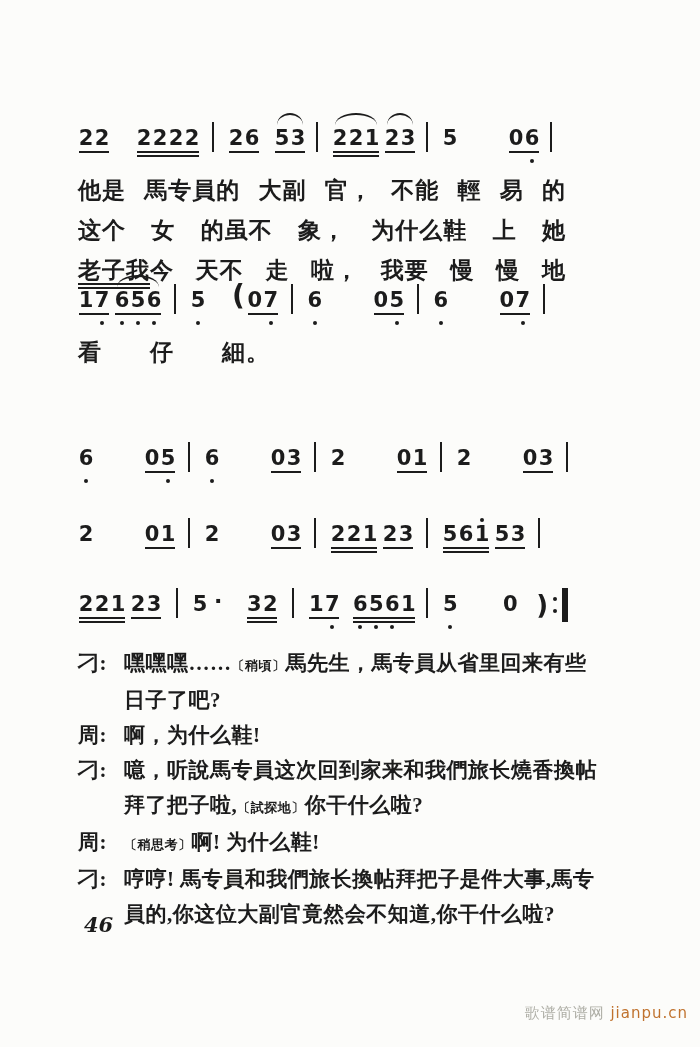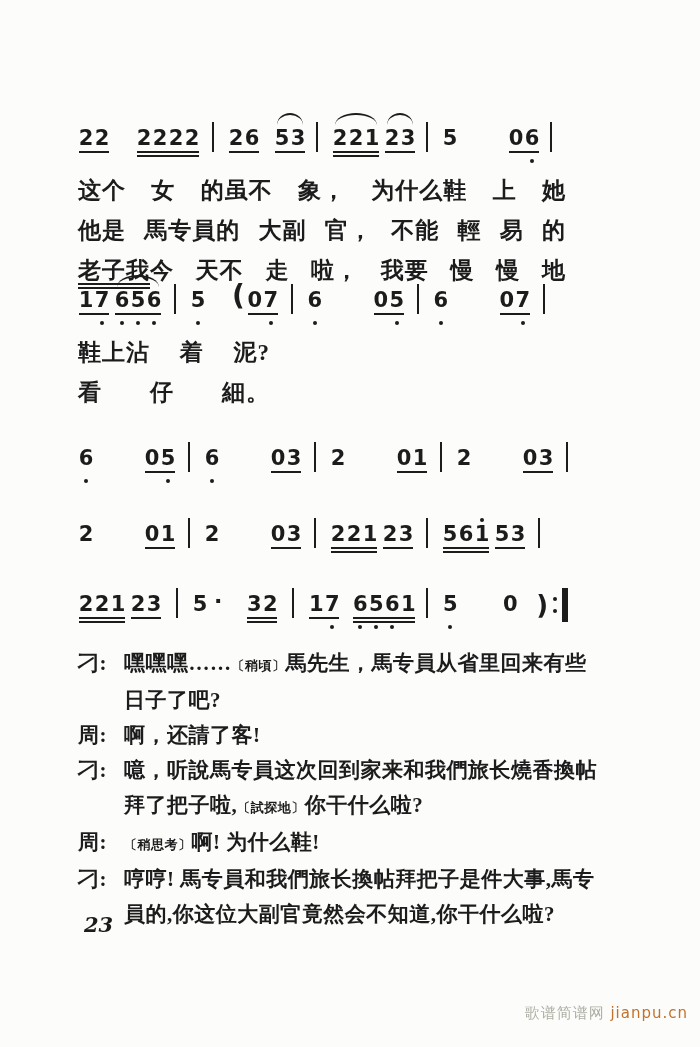--- a/index.html
+++ b/index.html
@@ -197,37 +197,37 @@
               <i class="uls"></i>
               <i class="dl">
                 <b class="octdot"></b>
               </i>
             </span>
             <i class="ul1"></i>
           </span>
           <span class="bar" style="margin-right: 0px;"></span>
         </div>
         <div class="lyr-row">
-          <span class="lyr-tok">这个</span>
-          <span class="lyr-tok">女</span>
-          <span class="lyr-tok">的虽不</span>
-          <span class="lyr-tok">象，</span>
-          <span class="lyr-tok">为什么鞋</span>
-          <span class="lyr-tok">上</span>
-          <span class="lyr-tok">她</span>
-        </div>
-        <div class="lyr-row">
           <span class="lyr-tok">他是</span>
           <span class="lyr-tok">馬专員的</span>
           <span class="lyr-tok">大副</span>
           <span class="lyr-tok">官，</span>
           <span class="lyr-tok">不能</span>
           <span class="lyr-tok">輕</span>
           <span class="lyr-tok">易</span>
           <span class="lyr-tok">的</span>
+        </div>
+        <div class="lyr-row">
+          <span class="lyr-tok">这个</span>
+          <span class="lyr-tok">女</span>
+          <span class="lyr-tok">的虽不</span>
+          <span class="lyr-tok">象，</span>
+          <span class="lyr-tok">为什么鞋</span>
+          <span class="lyr-tok">上</span>
+          <span class="lyr-tok">她</span>
         </div>
         <div class="lyr-row">
           <span class="lyr-tok"><span class="dbl-ul">老子我</span>今</span>
           <span class="lyr-tok">天不</span>
           <span class="lyr-tok">走</span>
           <span class="lyr-tok">啦，</span>
           <span class="lyr-tok">我要</span>
           <span class="lyr-tok">慢</span>
           <span class="lyr-tok">慢</span>
           <span class="lyr-tok">地</span>
@@ -361,25 +361,20 @@
               <i class="uls"></i>
               <i class="dl">
                 <b class="octdot"></b>
               </i>
             </span>
             <i class="ul1"></i>
           </span>
           <span class="bar" style="margin-right: 0px;"></span>
         </div>
         <div class="lyr-row">
-          <span class="lyr-tok">鞋上沾</span>
-          <span class="lyr-tok">着</span>
-          <span class="lyr-tok">泥?</span>
-        </div>
-        <div class="lyr-row">
           <span class="lyr-tok">看</span>
           <span class="lyr-tok">仔</span>
           <span class="lyr-tok">細。</span>
         </div>
       </div>
       <div class="score-line sl2">
         <div class="notes-row">
           <span class="g u0" style="margin-right: 50px;">
             <span class="cell">
               <i class="dh"></i>
@@ -761,33 +756,33 @@
         </div>
       </div>
     </div>
   <div class="dialogue">
       <div class="dlg-line">
         <span class="spk">刁:</span>
         <span class="txt"><span>嘿嘿嘿……</span><span class="stage">〔稍頃〕</span><span>馬先生，馬专員从省里回来有些日子了吧?</span></span>
       </div>
       <div class="dlg-line">
         <span class="spk">周:</span>
-        <span class="txt"><span>啊，还請了客!</span></span>
+        <span class="txt"><span>啊，为什么鞋!</span></span>
       </div>
       <div class="dlg-line">
         <span class="spk">刁:</span>
         <span class="txt"><span>噫，听說馬专員这次回到家来和我們旅长燒香換帖拜了把子啦,</span><span class="stage">〔試探地〕</span><span>你干什么啦?</span></span>
       </div>
       <div class="dlg-line">
         <span class="spk">周:</span>
         <span class="txt"><span class="stage">〔稍思考〕</span><span>啊! 为什么鞋!</span></span>
       </div>
       <div class="dlg-line">
         <span class="spk">刁:</span>
         <span class="txt"><span>哼哼! 馬专員和我們旅长換帖拜把子是件大事,馬专員的,你这位大副官竟然会不知道,你干什么啦?</span></span>
       </div>
     </div>
-  <div class="pageno">23</div>
+  <div class="pageno">46</div>
   <div class="wm">
     <span class="cn">歌谱简谱网</span>
     <span class="en">jianpu.cn</span>
   </div>
 </div>
 
 </body></html>

